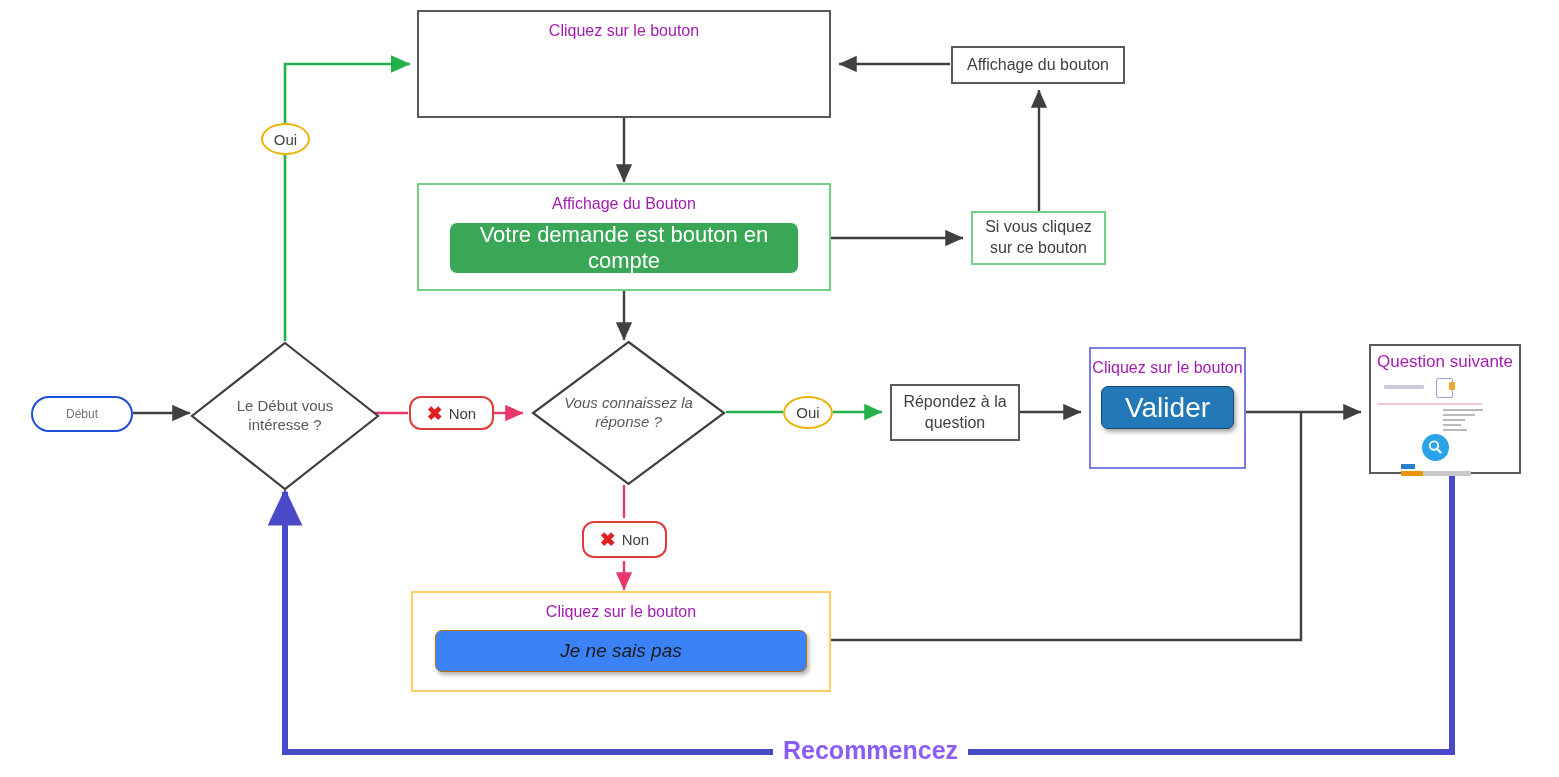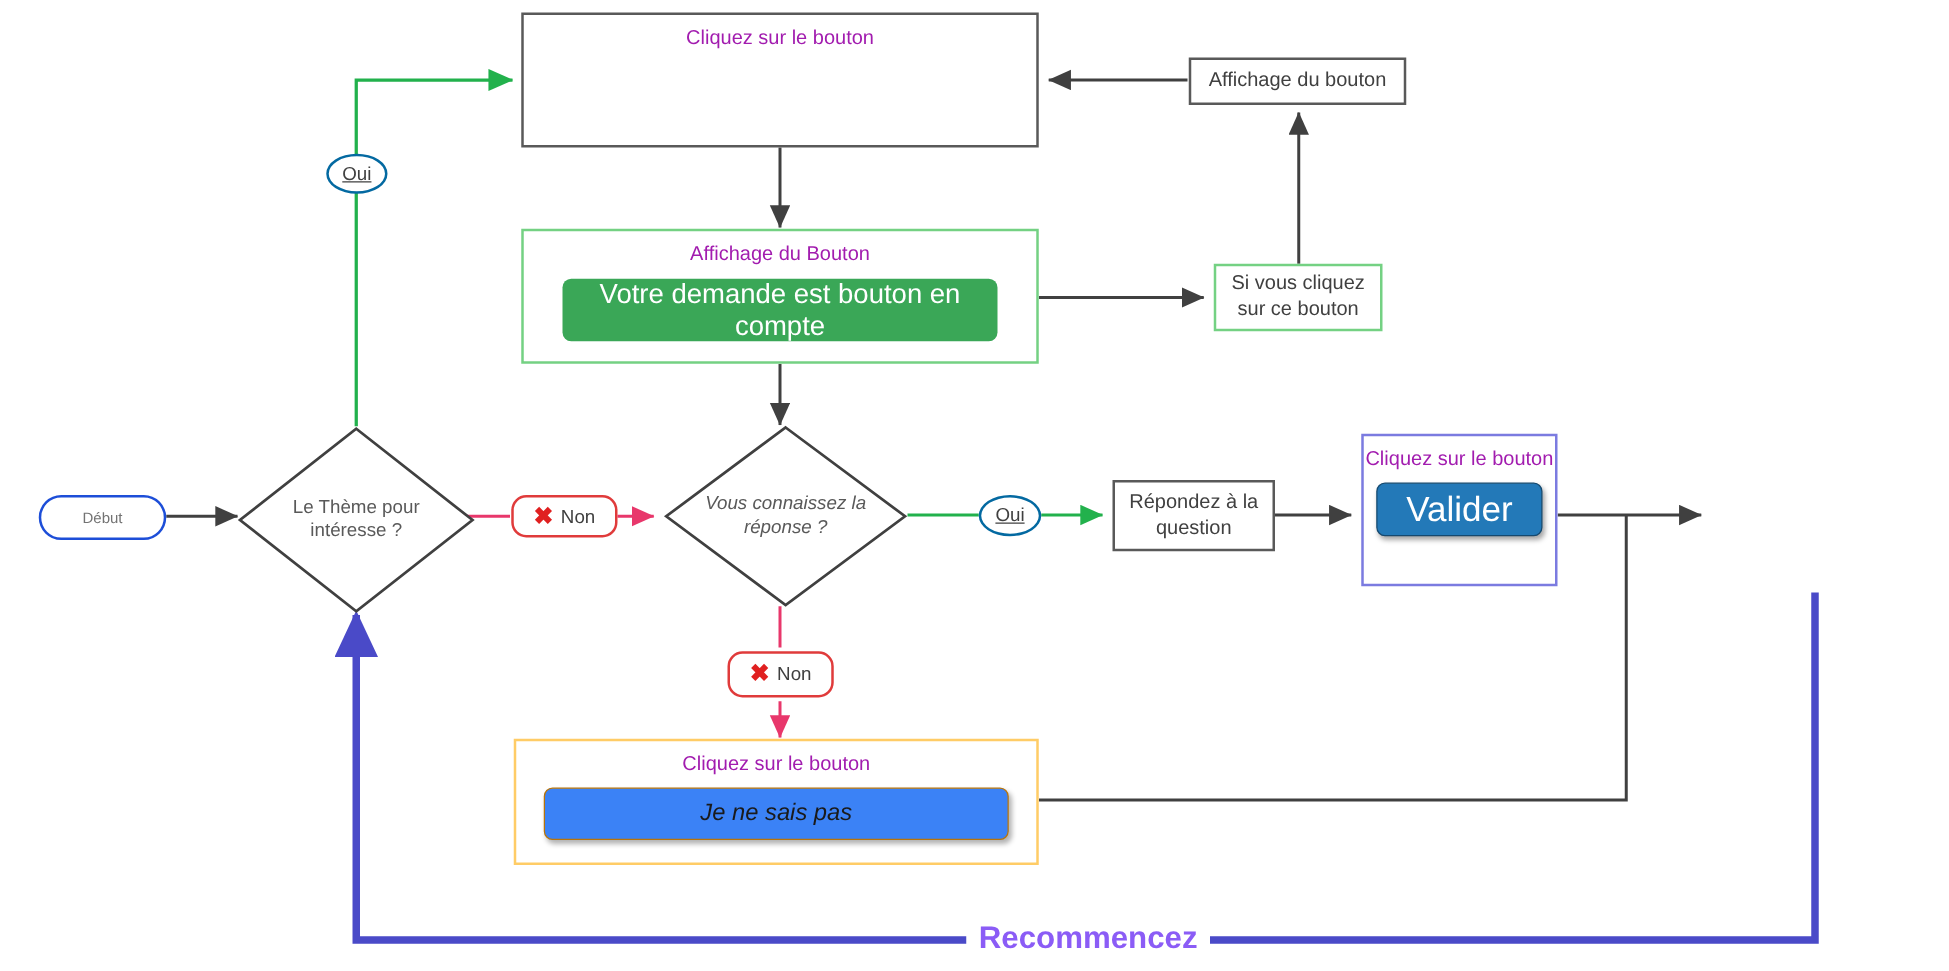--- a/index.html
+++ b/index.html
@@ -85,23 +85,23 @@
     position:absolute;left:0;top:0;width:100%;height:100%;
   }
   .diamond .dlabel{
     position:relative;z-index:2;text-align:center;
     font-size:15px;color:#595959;line-height:1.25;
     width:76%;
   }
 
   
   .pill-oui{
-    border:2px solid #0369a1;background:#ffffff;border-radius:50%;
-    display:flex;align-items:center;justify-content:center;
-    font-size:15px;color:#404040;text-decoration:underline;
+    border:2px solid #eab308;background:#ffffff;border-radius:50%;
+    display:flex;align-items:center;justify-content:center;
+    font-size:15px;color:#404040;
   }
   .pill-non{
     border:2px solid #e03b3b;background:#ffffff;
     border-radius:12px;
     display:flex;align-items:center;justify-content:center;
     gap:6px;font-size:15px;color:#3f3f3f;
     box-sizing:border-box;
   }
   .pill-non .xmark{
     color:#e02020;font-size:19px;font-weight:bold;line-height:1;
@@ -230,21 +230,21 @@
   </div>
 
   <div class="node rbox green-edge" style="left:971px;top:211px;width:135px;height:54px;">Si vous cliquez sur ce bouton</div>
 
   <div class="node terminator" style="left:31px;top:396px;width:102px;height:36px;">Début</div>
 
   <div class="node diamond" style="left:190px;top:341px;width:190px;height:150px;">
     <svg class="dshape" viewBox="0 0 190 150" xmlns="http://www.w3.org/2000/svg">
       <polygon points="95,2 188,75 95,148 2,75" fill="#ffffff" stroke="#404040" stroke-width="2.2"></polygon>
     </svg>
-    <div class="dlabel">Le Thème pour intéresse ?</div>
+    <div class="dlabel">Le Début vous intéresse ?</div>
   </div>
 
   <div class="node pill-oui" style="left:261px;top:123px;width:49px;height:32px;">Oui</div>
 
   <div class="node pill-non" style="left:409px;top:396px;width:85px;height:34px;">
     <span class="xmark">✖</span>
     <span>Non</span>
   </div>
 
   <div class="node diamond" style="left:531px;top:340px;width:195px;height:146px;font-style:italic;">
@@ -261,20 +261,45 @@
     <span>Non</span>
   </div>
 
   <div class="node rbox" style="left:890px;top:384px;width:130px;height:57px;">Répondez à la question</div>
 
   <div class="node panel panel-blueviolet" style="left:1089px;top:347px;width:157px;height:122px;">
     <div class="caption">Cliquez sur le bouton</div>
     <div class="btn btn-blue" style="width:133px;height:43px;margin-top:8px;font-size:28px;">Valider</div>
   </div>
 
+  <div class="node panel" style="left:1369px;top:344px;width:152px;height:130px;">
+    <div class="caption" style="font-size:17px;padding-top:5px;">Question suivante</div>
+    <div class="thumb">
+      <div class="t-qline"></div>
+      <div class="t-doc"></div>
+      <div class="t-rule"></div>
+      <div class="t-opts">
+        <div class="t-opt"></div>
+        <div class="t-opt"></div>
+        <div class="t-opt"></div>
+        <div class="t-opt"></div>
+        <div class="t-opt"></div>
+      </div>
+      <div class="t-mag">
+        <svg width="17" height="17" viewBox="0 0 17 17" xmlns="http://www.w3.org/2000/svg">
+          <circle cx="7" cy="6.6" r="4.2" fill="none" stroke="#ffffff" stroke-width="1.9"></circle>
+          <line x1="10.2" y1="9.9" x2="13.6" y2="13.4" stroke="#ffffff" stroke-width="2.2" stroke-linecap="round"></line>
+        </svg>
+      </div>
+      <div class="t-tab"></div>
+      <div class="t-progress">
+        <i></i>
+      </div>
+    </div>
+  </div>
 
   <div class="node panel panel-orange" style="left:411px;top:591px;width:420px;height:101px;">
     <div class="caption">Cliquez sur le bouton</div>
     <div class="btn btn-orange" style="width:372px;height:42px;margin-top:8px;font-size:19px;">Je ne sais pas</div>
   </div>
 
   <div class="recommence" style="left:773px;top:736px;">Recommencez</div>
 
 </div>
 

